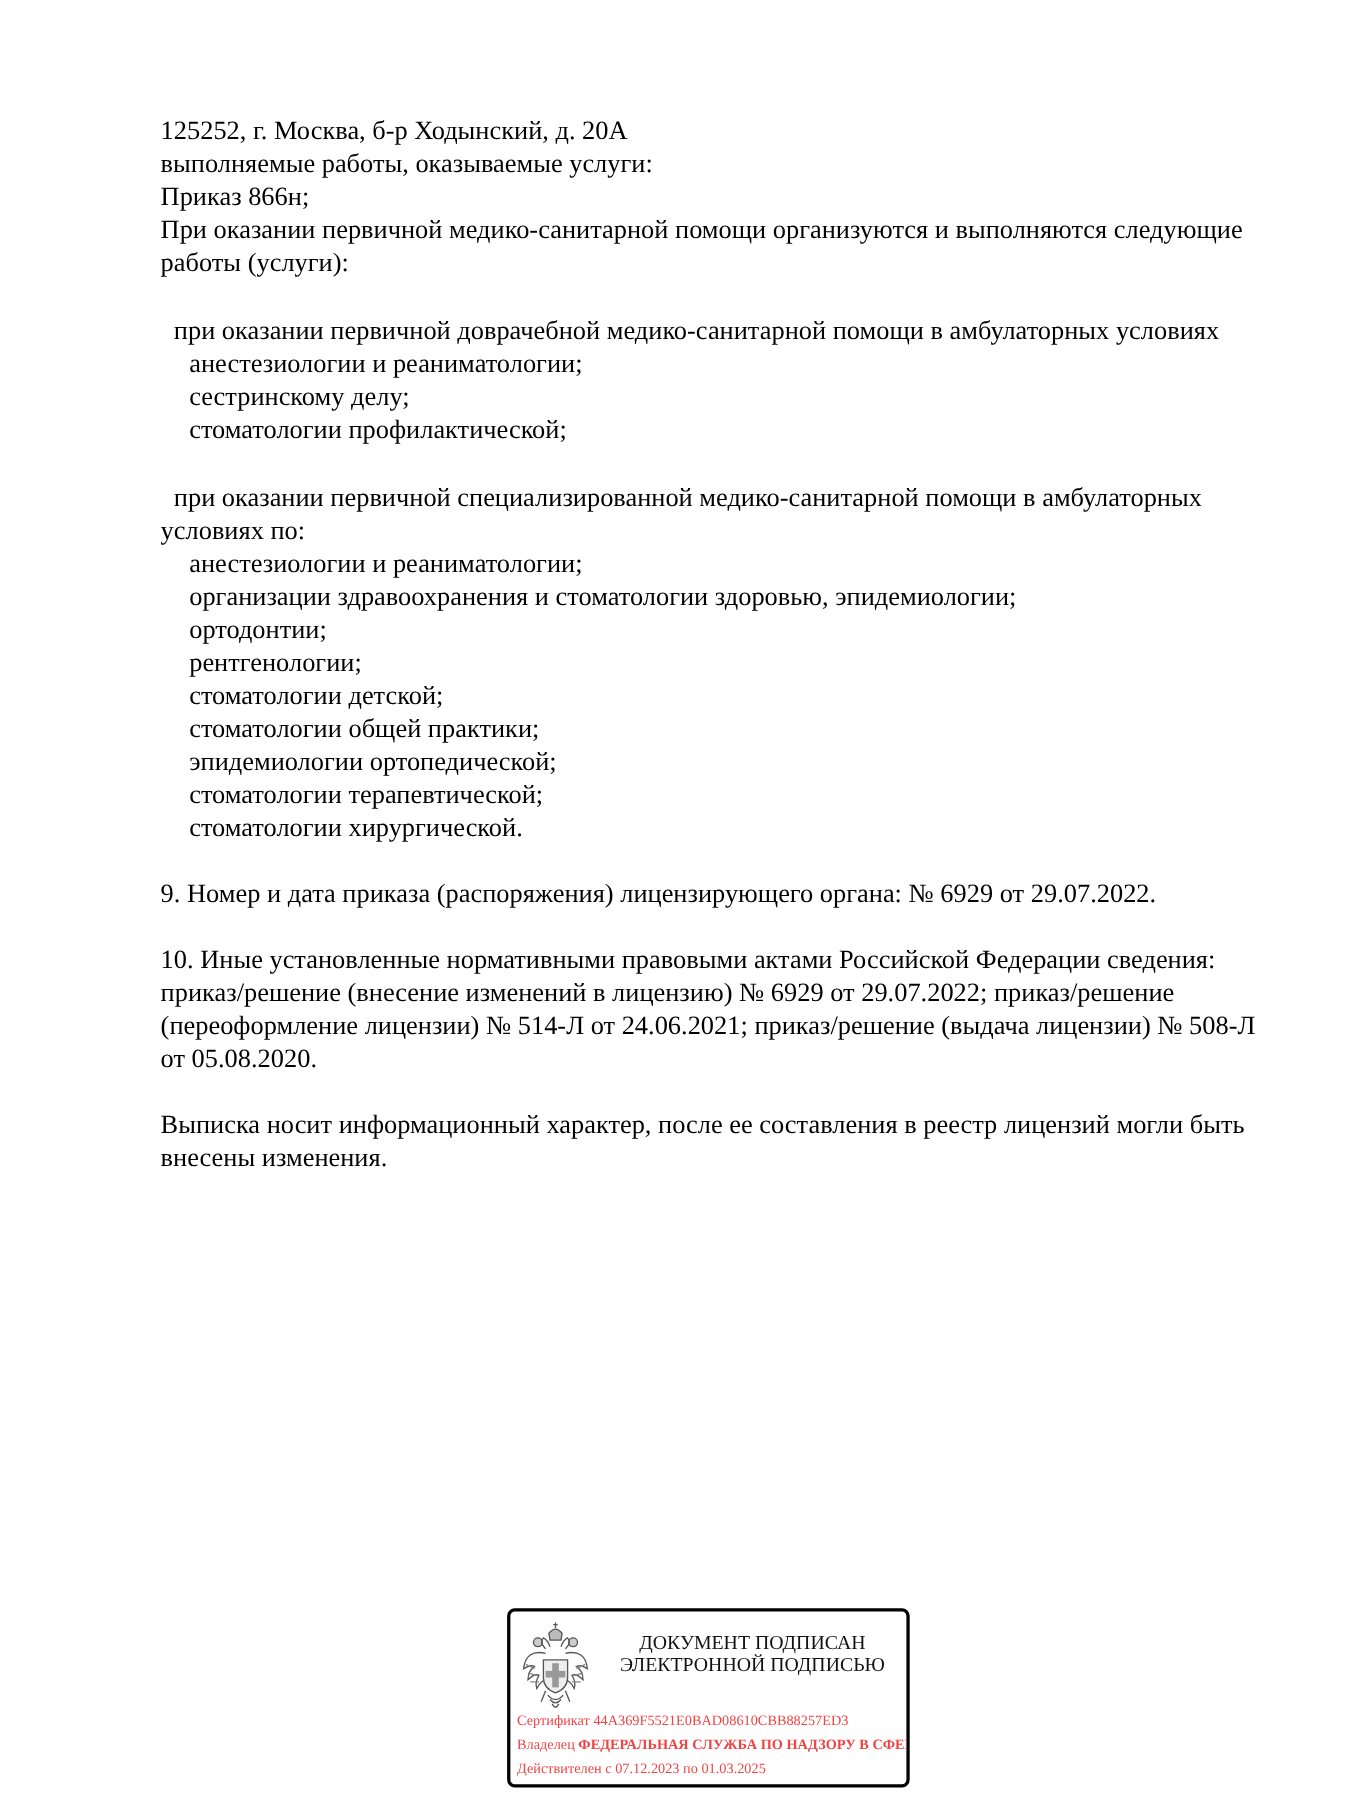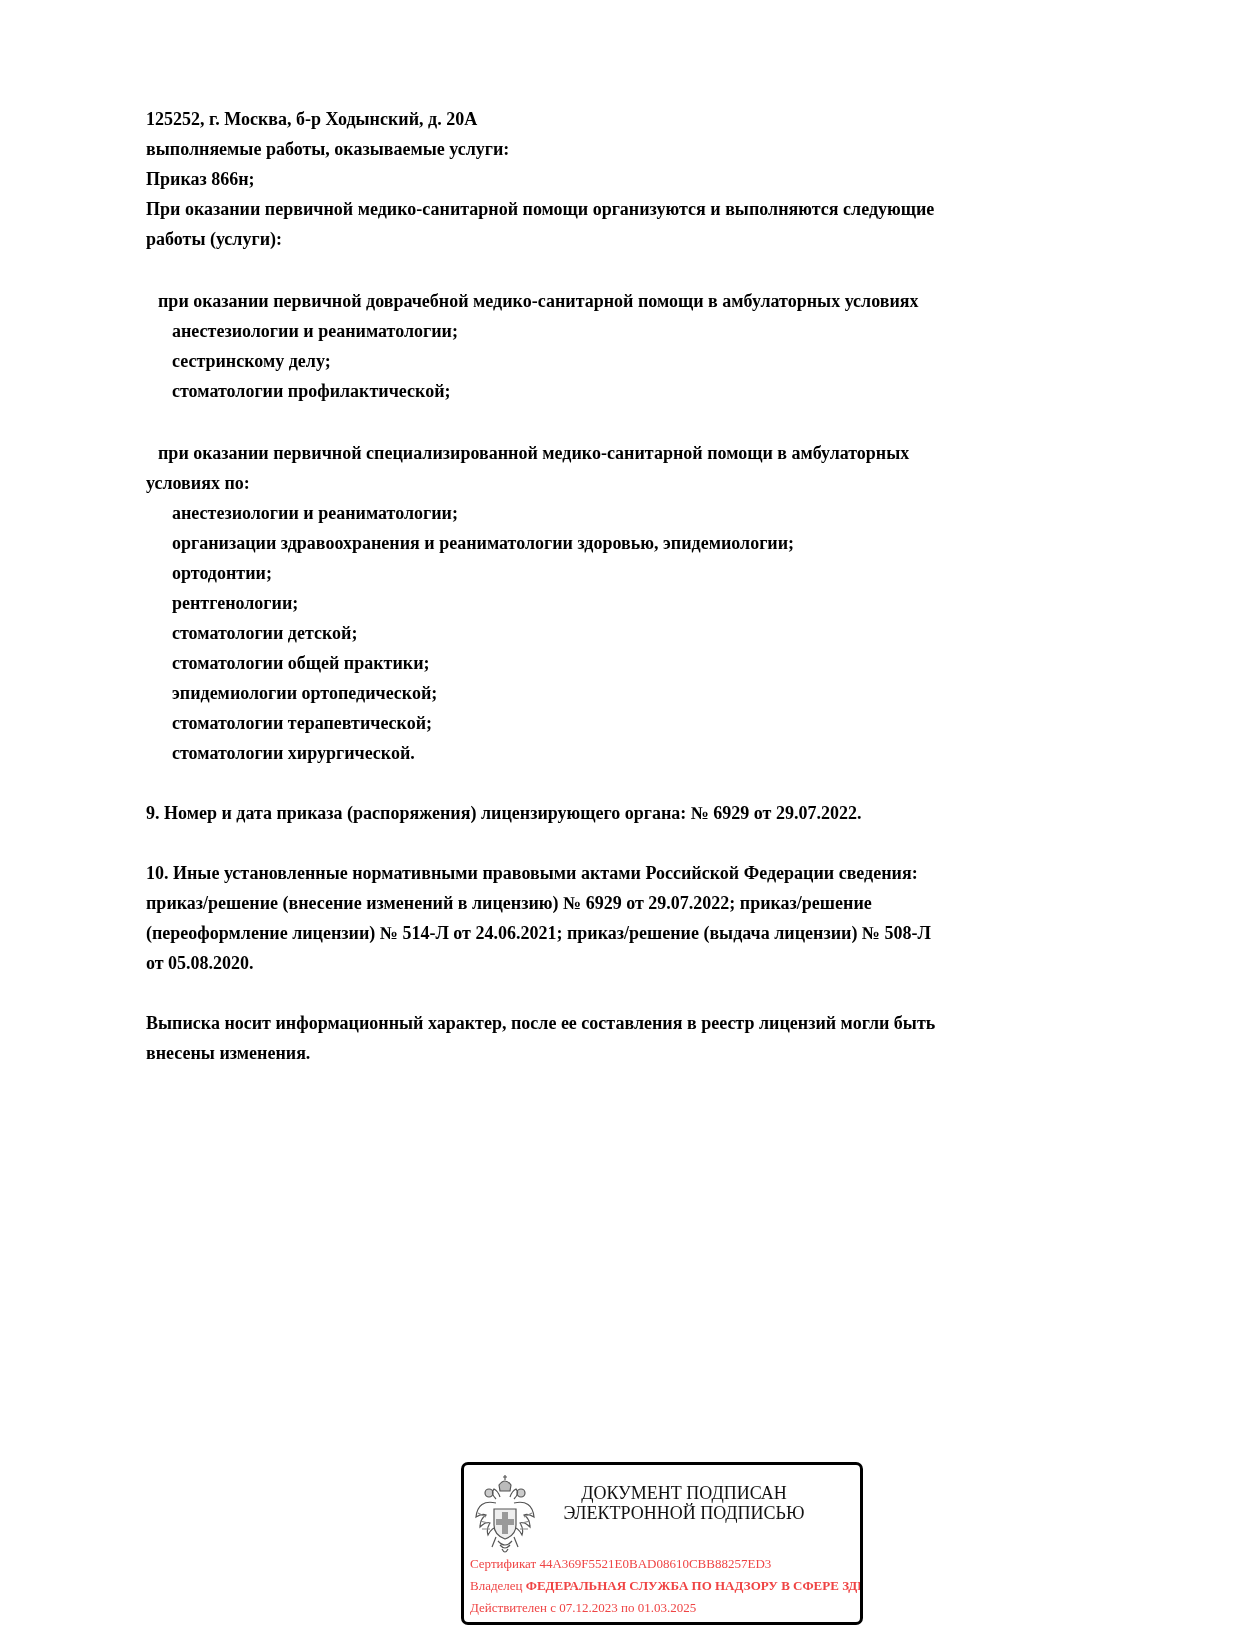--- a/index.html
+++ b/index.html
@@ -13,38 +13,37 @@
     position: relative;
     overflow: hidden;
     font-family: "Liberation Serif", "DejaVu Serif", serif;
     color: #000000;
   }
   .page-text {
     position: absolute;
     left: 146px;
     top: 104px;
     width: 1040px;
-    font-size: 18px;
+    font-size: 24px;
     line-height: 30px;
-    font-weight: bold;
   }
   .line {
     white-space: pre;
     display: block;
     height: 30px;
   }
   .indent1 { padding-left: 12px; margin-top: 32px; }
   .indent2 { padding-left: 26px; }
   .blank { height: 30px; }
 
   .sig-box {
     position: absolute;
     left: 461px;
     top: 1462px;
-    width: 402px;
+    width: 366px;
     height: 163px;
     border: 3px solid #000000;
     border-radius: 7px;
     box-sizing: border-box;
     overflow: hidden;
   }
   .emblem {
     position: absolute;
     left: 8px;
     top: 8px;
@@ -82,21 +81,21 @@
   <span class="line">Приказ 866н;</span>
   <span class="line">При оказании первичной медико-санитарной помощи организуются и выполняются следующие</span>
   <span class="line">работы (услуги):</span>
   <span class="line indent1">при оказании первичной доврачебной медико-санитарной помощи в амбулаторных условиях</span>
   <span class="line indent2">анестезиологии и реаниматологии;</span>
   <span class="line indent2">сестринскому делу;</span>
   <span class="line indent2">стоматологии профилактической;</span>
   <span class="line indent1">при оказании первичной специализированной медико-санитарной помощи в амбулаторных</span>
   <span class="line">условиях по:</span>
   <span class="line indent2">анестезиологии и реаниматологии;</span>
-  <span class="line indent2">организации здравоохранения и реаниматологии здоровью, эпидемиологии;</span>
+  <span class="line indent2">организации здравоохранения и стоматологии здоровью, эпидемиологии;</span>
   <span class="line indent2">ортодонтии;</span>
   <span class="line indent2">рентгенологии;</span>
   <span class="line indent2">стоматологии детской;</span>
   <span class="line indent2">стоматологии общей практики;</span>
   <span class="line indent2">эпидемиологии ортопедической;</span>
   <span class="line indent2">стоматологии терапевтической;</span>
   <span class="line indent2">стоматологии хирургической.</span>
   <span class="line blank"></span>
   <span class="line">9. Номер и дата приказа (распоряжения) лицензирующего органа: № 6929 от 29.07.2022.</span>
   <span class="line blank"></span>

